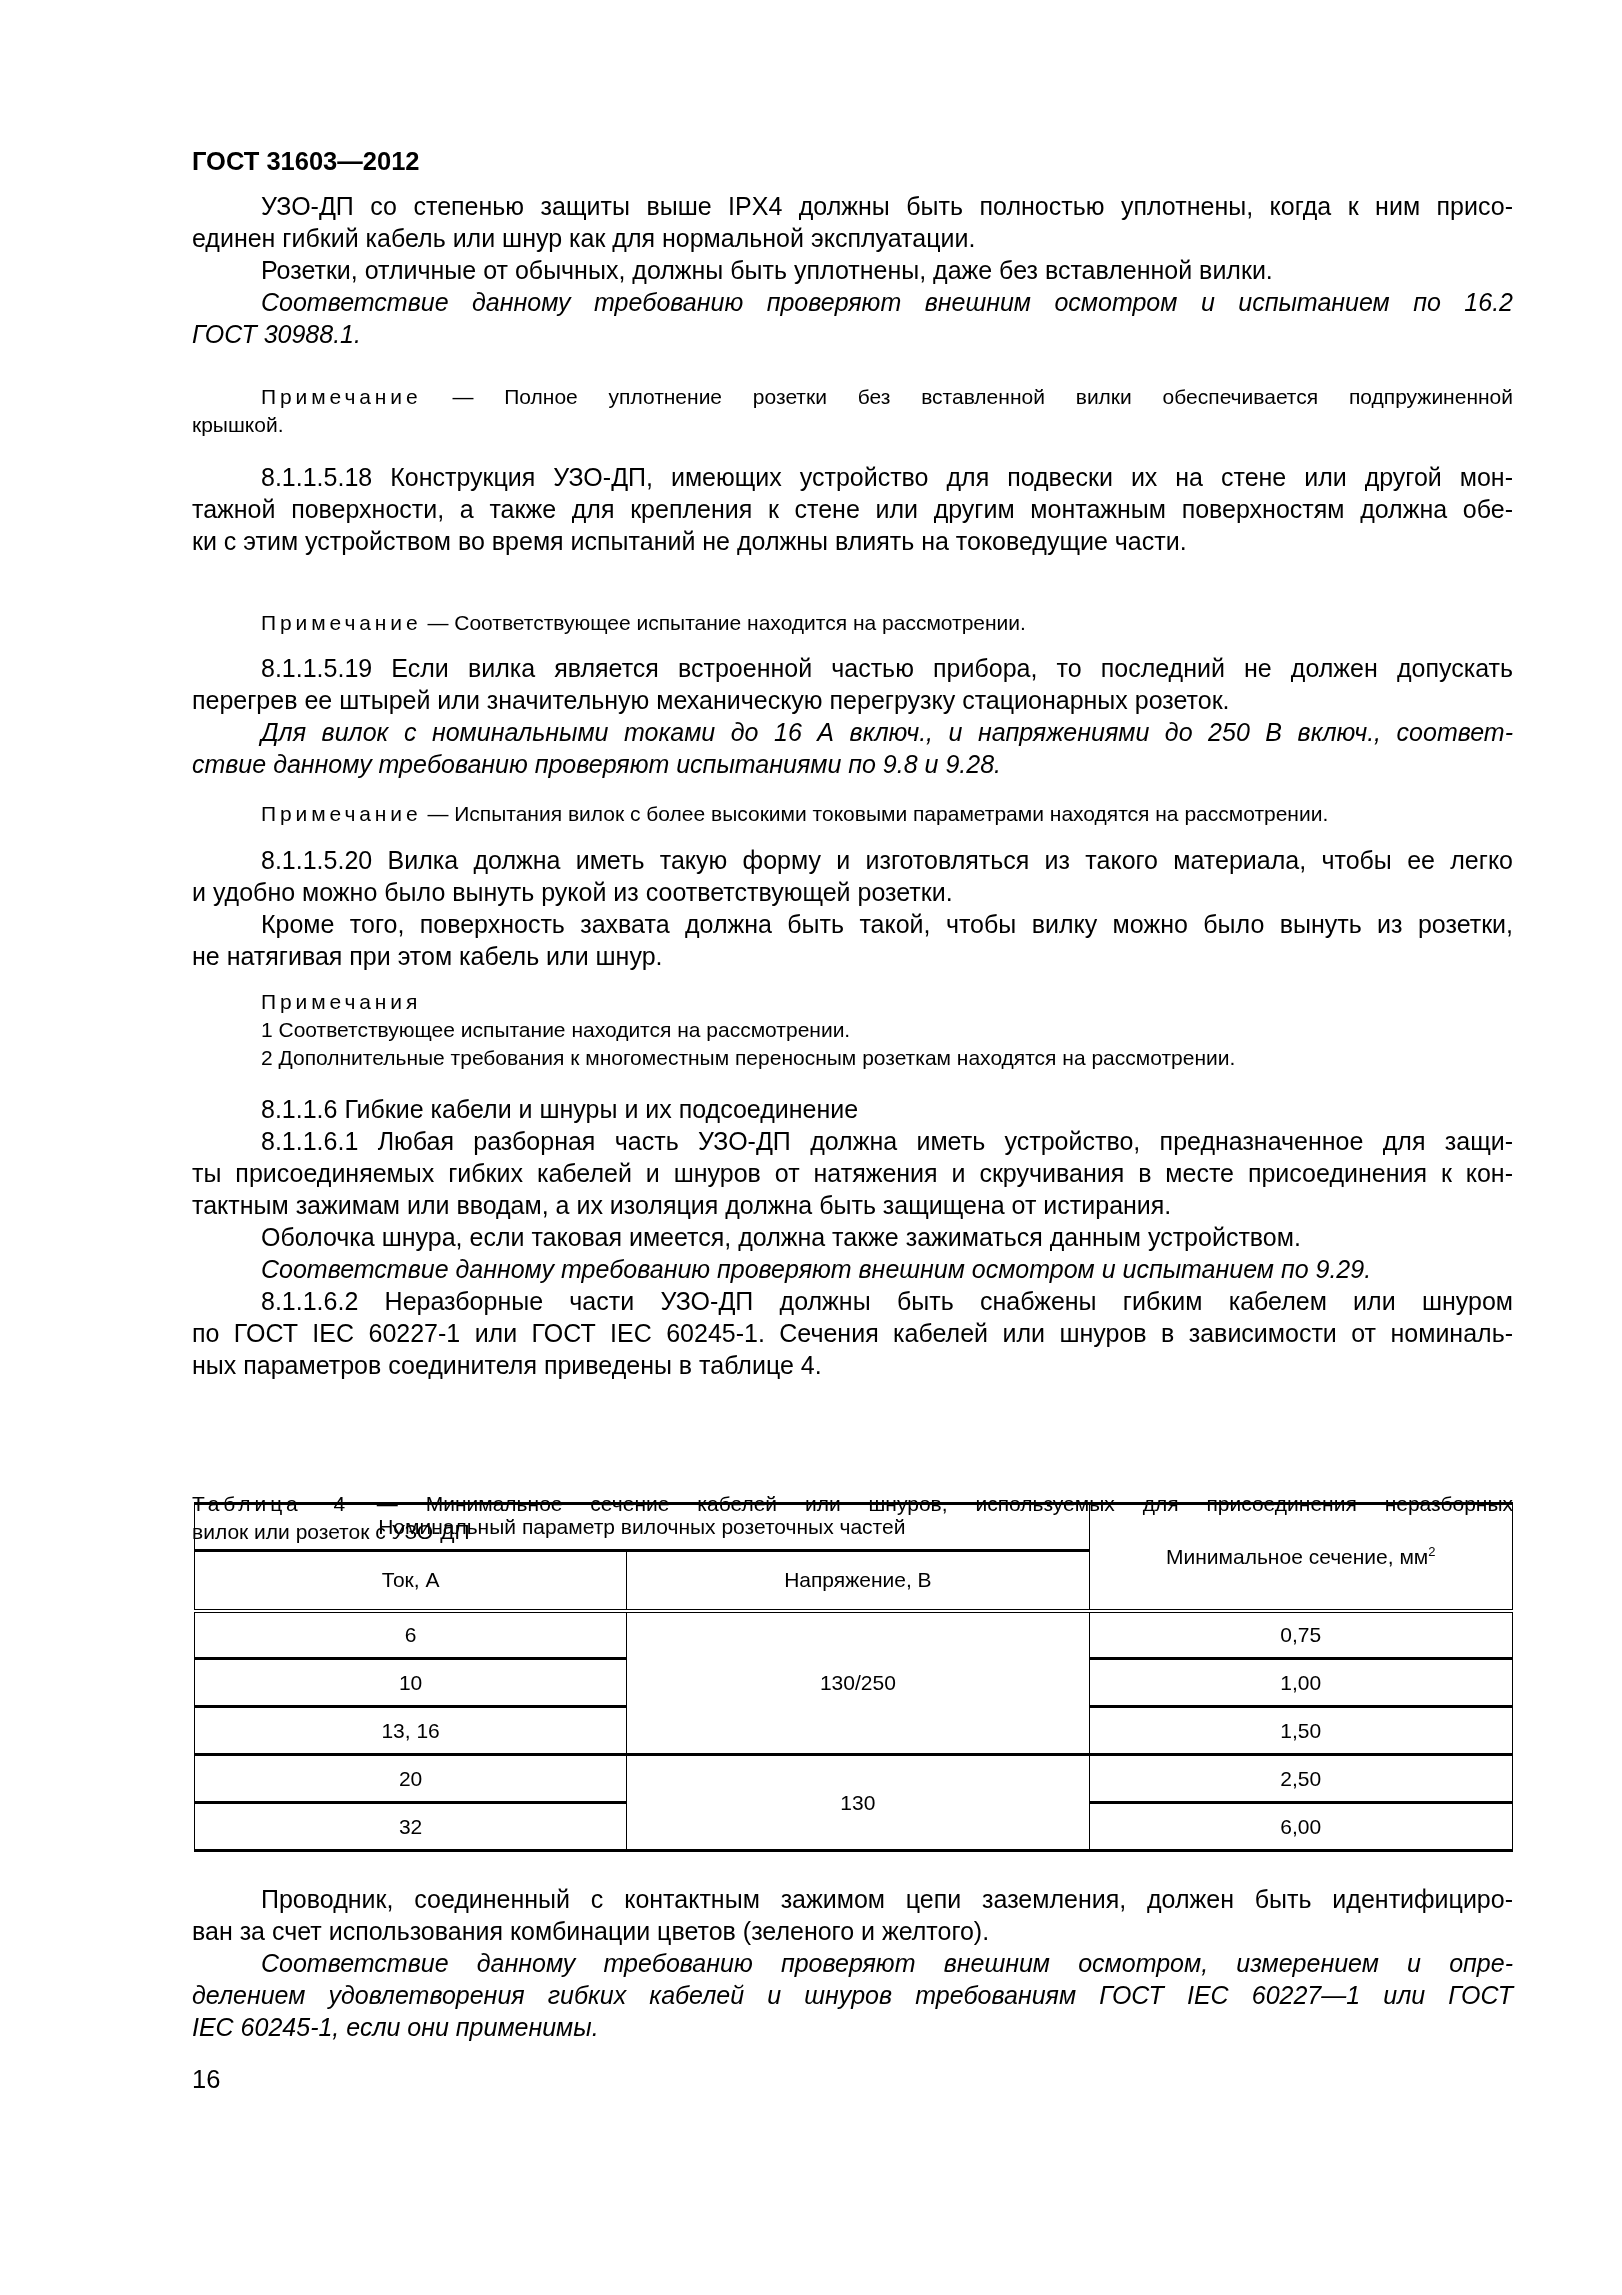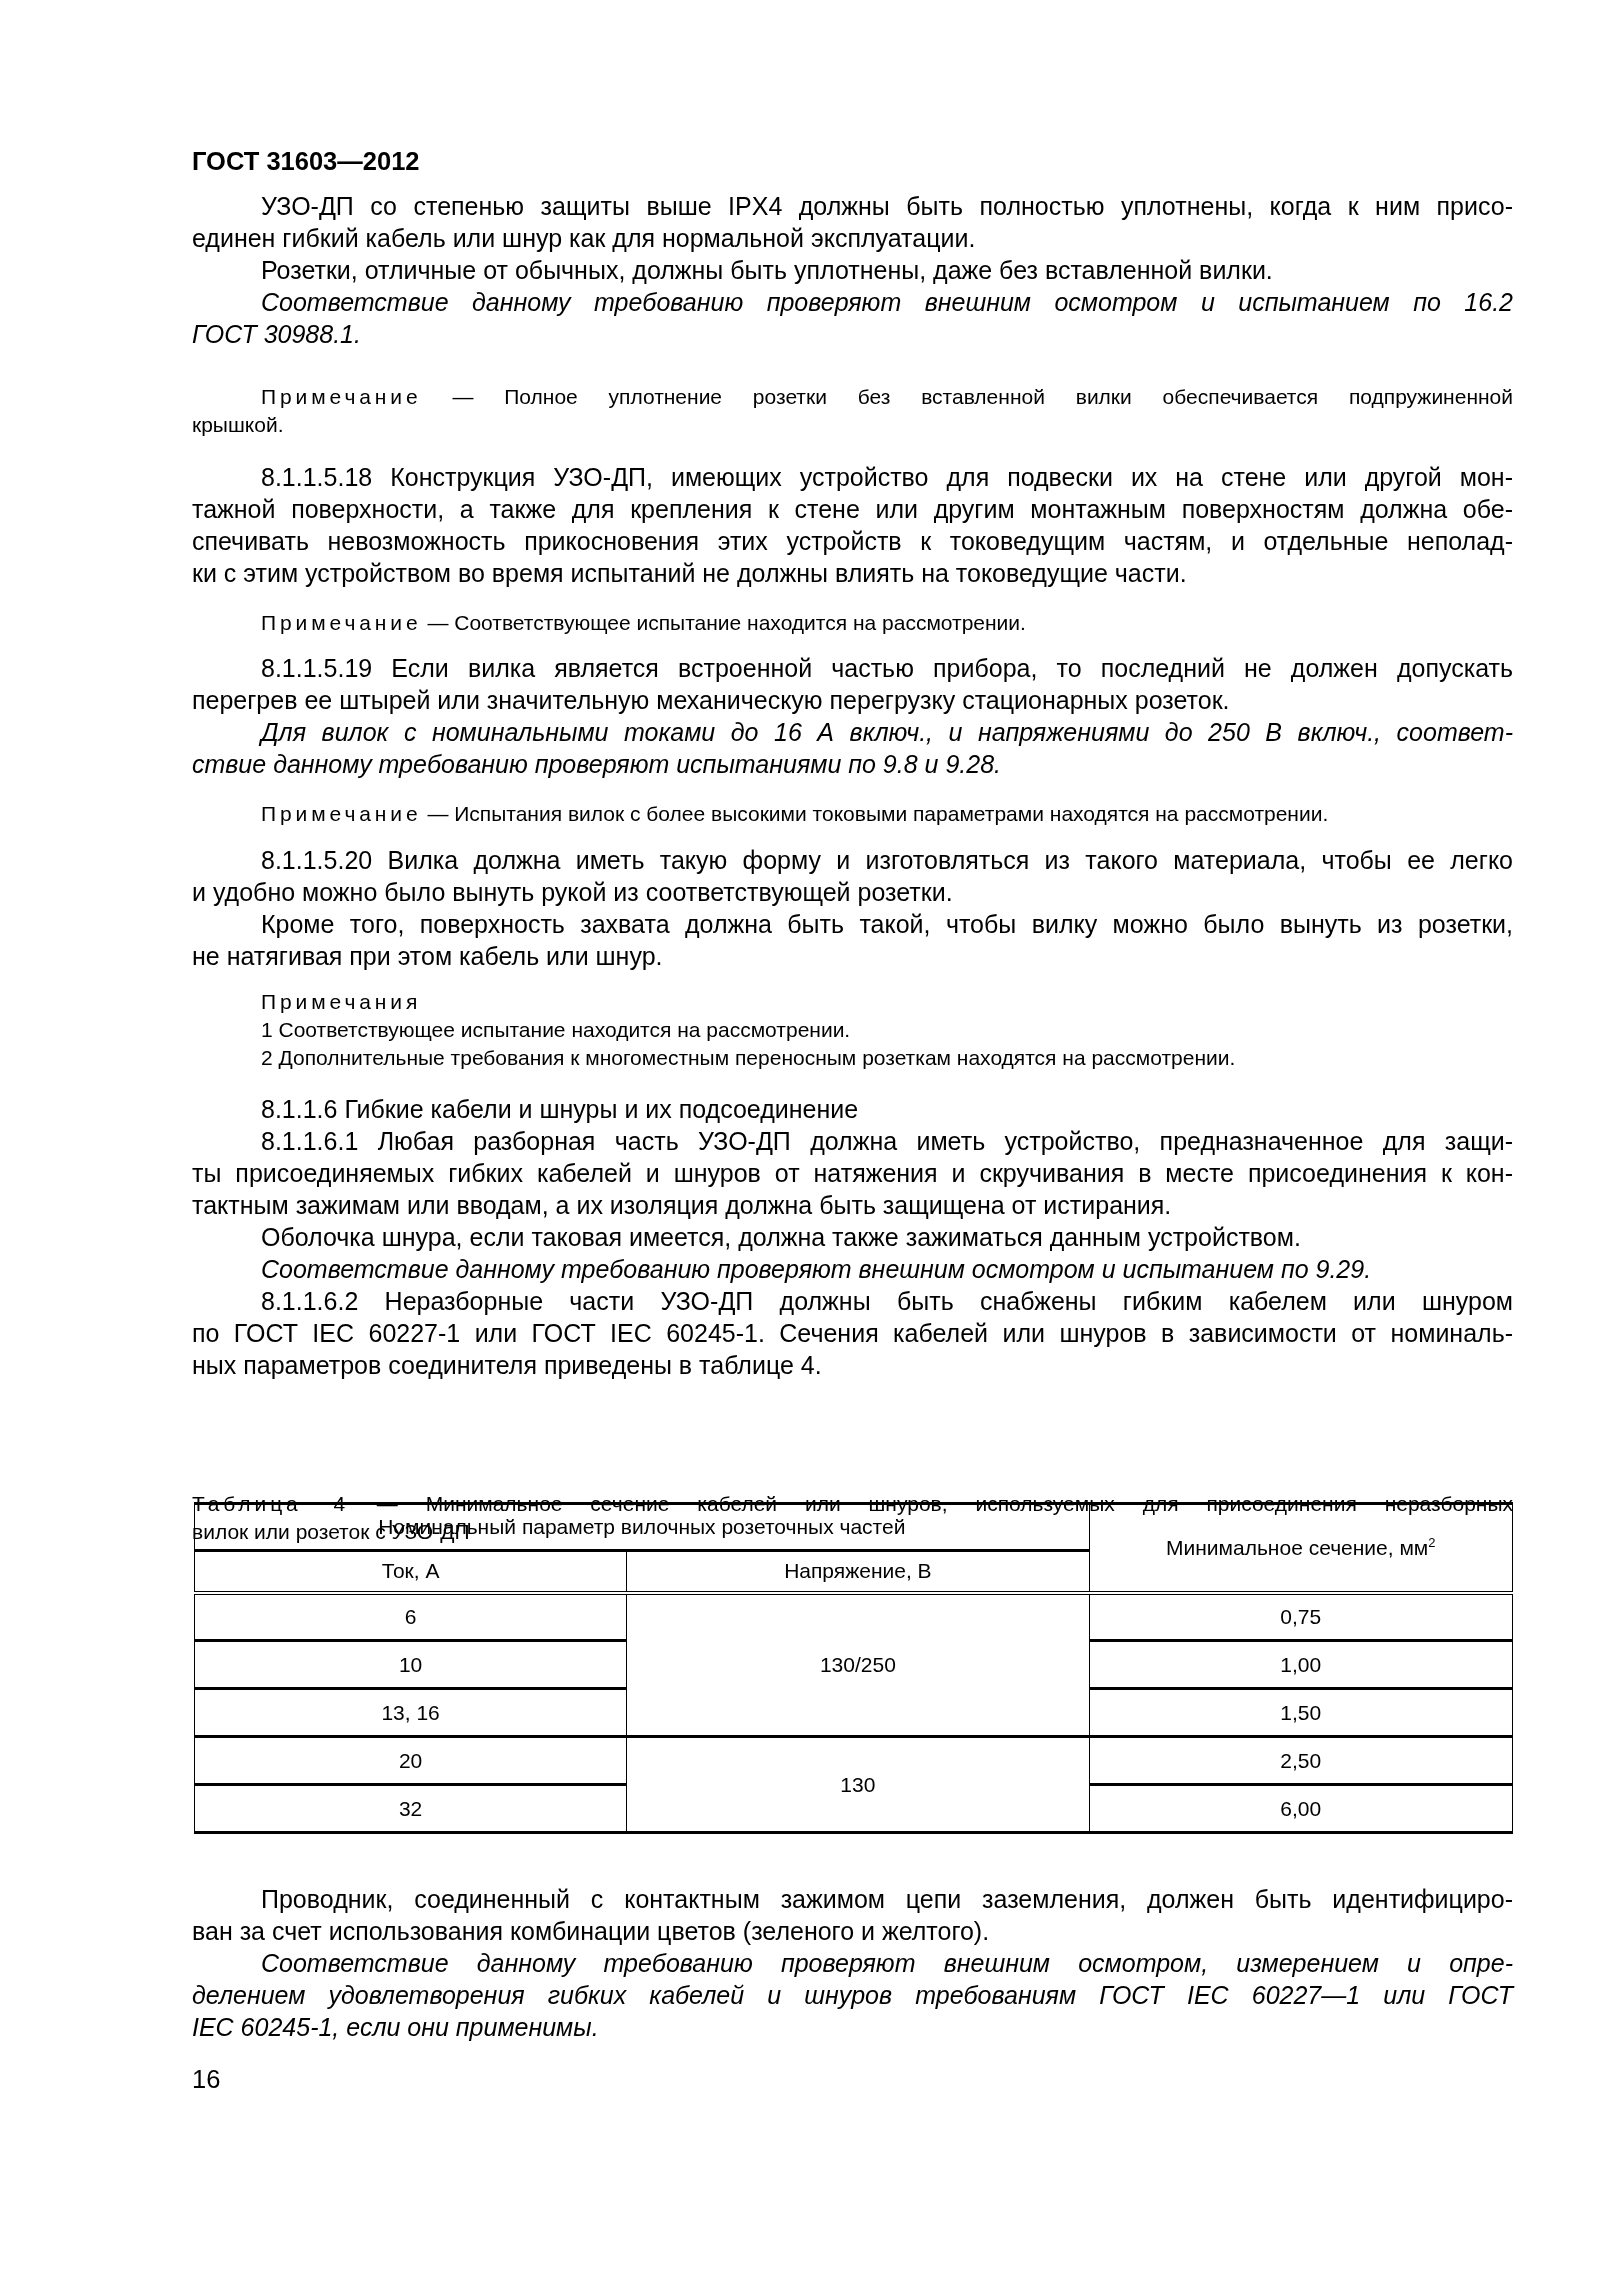--- a/index.html
+++ b/index.html
@@ -42,21 +42,20 @@
   <div class="note">
     <span class="ln first just" style="display:block;white-space:nowrap;"><span class="spaced">Примечание</span><span> — Полное уплотнение розетки без вставленной вилки обеспечивается подпружиненной</span></span>
     <span class="ln" style="display:block;">крышкой.</span>
   </div>
 </div>
 
 <div class="blk" style="top:461px;">
   <div class="p">
     <span class="ln first just">8.1.1.5.18  Конструкция УЗО-ДП, имеющих устройство для подвески их на стене или другой мон-</span>
     <span class="ln just">тажной поверхности, а также для крепления к стене или другим монтажным поверхностям должна обе-</span>
-    <span class="ln just">спечивать невозможность прикосновения этих устройств к токоведущим частям, и отдельные неполад-</span>
     <span class="ln">ки с этим устройством во время испытаний не должны влиять на токоведущие части.</span>
   </div>
 </div>
 
 <div class="blk" style="top:609px;">
   <div class="note">
     <span class="ln first" style="display:block;white-space:nowrap;"><span class="spaced">Примечание</span><span> — Соответствующее испытание находится на рассмотрении.</span></span>
   </div>
 </div>
 
@@ -117,21 +116,21 @@
   <colgroup>
       <col style="width:433px">
       <col style="width:463px">
       <col style="width:424px">
     </colgroup>
   <tbody>
       <tr style="height:47px;">
     <td colspan="2" class="thick-top thick-bot">Номинальный параметр вилочных розеточных частей</td>
     <td rowspan="2" class="thick-top dbl-bot"><span>Минимальное сечение, мм</span><sup>2</sup></td>
   </tr>
-  <tr style="height:42px;">
+  <tr style="height:60px;">
     <td class="dbl-bot">Ток, А</td>
     <td class="dbl-bot">Напряжение, В</td>
   </tr>
   <tr style="height:48px;">
     <td class="thick-bot">6</td>
     <td rowspan="3" class="thick-bot">130/250</td>
     <td class="thick-bot">0,75</td>
   </tr>
   <tr style="height:48px;">
     <td class="thick-bot">10</td>

